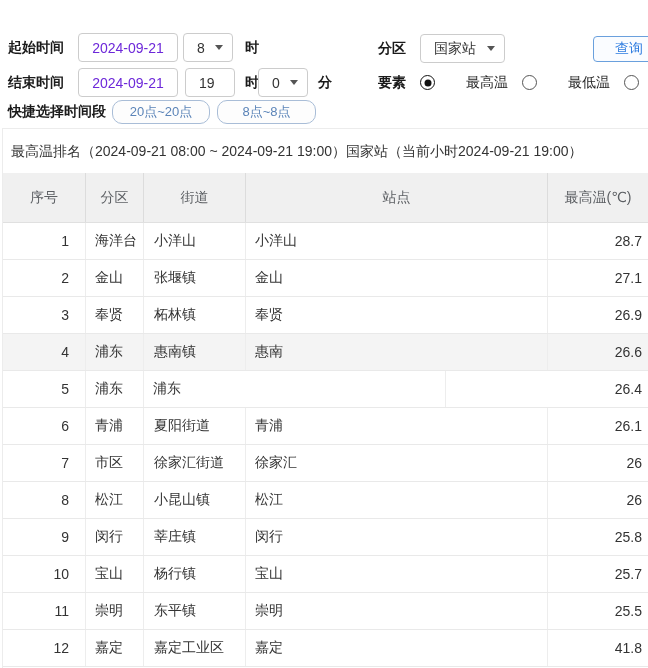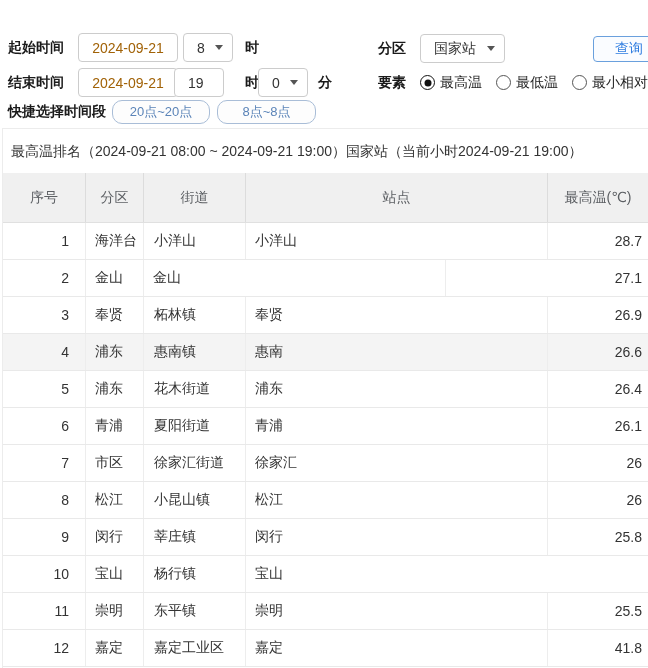--- a/index.html
+++ b/index.html
@@ -10,21 +10,21 @@
     color:#333; font-size:14px;
   }
   .abs { position:absolute; }
 
   
   .flabel { font-weight:bold; color:#1a1a1a; font-size:14px; line-height:29px; }
   .unit { font-weight:bold; color:#1a1a1a; font-size:14px; line-height:29px; }
 
   .tinput {
     width:100px; height:29px; border:1px solid #ccc; border-radius:4px;
-    text-align:center; font-size:14px; color:#a16207; background:#fff; outline:none;
+    text-align:center; font-size:14px; color:#6d28d9; background:#fff; outline:none;
     font-family:inherit;
   }
   .sel {
     height:29px; border:1px solid #ccc; border-radius:4px; background:#fff;
     display:flex; align-items:center; justify-content:space-between;
     padding:0 9px 0 13px; cursor:pointer;
   }
   .sel .val { font-size:14px; color:#333; }
   .caret {
     width:0; height:0; border-left:4px solid transparent;
@@ -47,21 +47,21 @@
   .radio-opt { display:flex; align-items:center; gap:5px; cursor:pointer; margin-right:8px; }
   .radio {
     width:15px; height:15px; border:1.5px solid #555; border-radius:50%;
     background:#fff; flex:none; position:relative;
   }
   .radio.sel-r { border-color:#111; }
   .radio.sel-r::after {
     content:""; position:absolute; left:50%; top:50%; transform:translate(-50%,-50%);
     width:7px; height:7px; border-radius:50%; background:#111;
   }
-  .radio-label { font-size:14px; color:#1f1f1f; white-space:nowrap; }
+  .radio-label { font-size:14px; color:#1f1f1f; white-space:nowrap;margin-left:26px; }
 
   
   .card {
     position:absolute; left:2px; top:128px; width:646px; height:540px;
     border-top:1px solid #ececec; border-left:1px solid #ececec; background:#fff;
   }
   .card-title {
     height:44px; line-height:44px; padding-left:8px; font-size:14px; color:#333;
     white-space:nowrap; overflow:hidden;
   }
@@ -98,21 +98,21 @@
 
 <div class="abs flabel" style="left:378px; top:34px;">分区</div>
 <div class="abs sel" style="left:420px; top:34px; width:85px;">
   <span class="val">国家站</span>
   <span class="caret"></span>
 </div>
 <button class="abs query-btn" style="left:593px; top:36px;">查询</button>
 
 <div class="abs flabel" style="left:8px; top:68px;">结束时间</div>
 <input class="abs tinput" style="left: 78px; top: 68px;" readonly="" value="2024-09-21">
-<div class="abs sel" style="left:174px; top:68px; width:50px;gap:48px;">
+<div class="abs sel" style="left:185px; top:68px; width:50px;gap:48px;">
   <span class="val">19</span>
   <span class="caret"></span>
 </div>
 <div class="abs unit" style="left:245px; top:68px;">时</div>
 <div class="abs sel" style="left:258px; top:68px; width:50px;">
   <span class="val">0</span>
   <span class="caret"></span>
 </div>
 <div class="abs unit" style="left:318px; top:68px;">分</div>
 
@@ -151,20 +151,21 @@
     <div class="c c0">1</div>
     <div class="c c1">海洋台</div>
     <div class="c c2">小洋山</div>
     <div class="c c3">小洋山</div>
     <div class="c c4">28.7</div>
   </div>
 
   <div class="trow">
     <div class="c c0">2</div>
     <div class="c c1">金山</div>
+    <div class="c c2">张堰镇</div>
     <div class="c c3">金山</div>
     <div class="c c4">27.1</div>
   </div>
 
   <div class="trow">
     <div class="c c0">3</div>
     <div class="c c1">奉贤</div>
     <div class="c c2">柘林镇</div>
     <div class="c c3">奉贤</div>
     <div class="c c4">26.9</div>
@@ -174,21 +175,20 @@
     <div class="c c0">4</div>
     <div class="c c1">浦东</div>
     <div class="c c2">惠南镇</div>
     <div class="c c3">惠南</div>
     <div class="c c4">26.6</div>
   </div>
 
   <div class="trow">
     <div class="c c0">5</div>
     <div class="c c1">浦东</div>
-    <div class="c c2">花木街道</div>
     <div class="c c3">浦东</div>
     <div class="c c4">26.4</div>
   </div>
 
   <div class="trow">
     <div class="c c0">6</div>
     <div class="c c1">青浦</div>
     <div class="c c2">夏阳街道</div>
     <div class="c c3">青浦</div>
     <div class="c c4">26.1</div>
@@ -216,20 +216,21 @@
     <div class="c c2">莘庄镇</div>
     <div class="c c3">闵行</div>
     <div class="c c4">25.8</div>
   </div>
 
   <div class="trow">
     <div class="c c0">10</div>
     <div class="c c1">宝山</div>
     <div class="c c2">杨行镇</div>
     <div class="c c3">宝山</div>
+    <div class="c c4">25.7</div>
   </div>
 
   <div class="trow">
     <div class="c c0">11</div>
     <div class="c c1">崇明</div>
     <div class="c c2">东平镇</div>
     <div class="c c3">崇明</div>
     <div class="c c4">25.5</div>
   </div>
 

